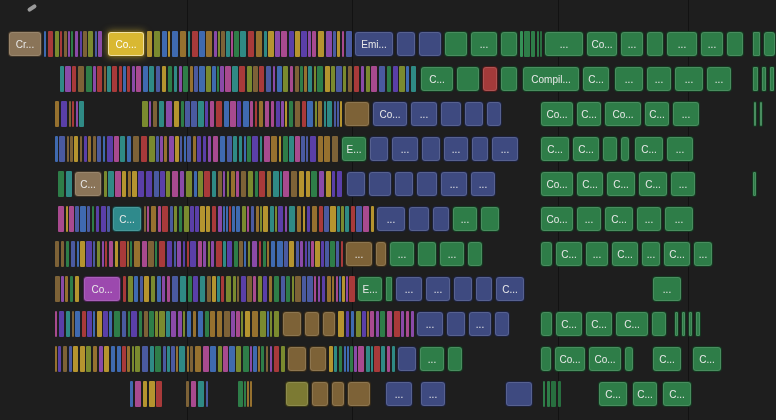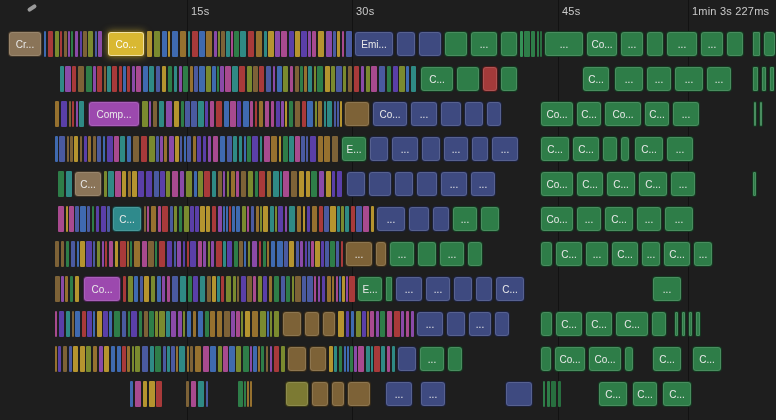--- a/index.html
+++ b/index.html
@@ -25,26 +25,20 @@
   .stripe{position:absolute;top:0;height:26px;border-radius:1px;}
 </style>
 </head>
 <body>
 
 <div id="app">
     <div class="gridline" style="left: 688px;"></div>
     <div class="gridline" style="left: 558px;"></div>
     <div class="gridline" style="left: 352px;"></div>
     <div class="gridline" style="left: 187px;"></div>
-  <div id="ruler">
-      <div class="tick-label" style="left: 191px;">15s</div>
-      <div class="tick-label" style="left: 356px;">30s</div>
-      <div class="tick-label" style="left: 562px;">45s</div>
-      <div class="tick-label" style="left: 692px;">1min 3s 227ms</div>
-    </div>
   <div id="playhead"></div>
   <div id="rows">
       <div class="row" style="top: 31px;">
         <div class="blk" style="left: 8px; width: 34px; background: rgb(138, 116, 88);">
           <span>Cr...</span>
         </div>
         <div class="stripe" style="left: 44px; width: 2px; background: rgb(63, 106, 176);"></div>
         <div class="stripe" style="left: 48px; width: 5px; background: rgb(168, 58, 58);"></div>
         <div class="stripe" style="left: 55px; width: 4px; background: rgb(122, 138, 47);"></div>
         <div class="stripe" style="left: 60px; width: 2px; background: rgb(168, 58, 58);"></div>
@@ -191,20 +185,23 @@
         <div class="stripe" style="left: 393px; width: 5px; background: rgb(90, 63, 168);"></div>
         <div class="stripe" style="left: 399px; width: 6px; background: rgb(122, 138, 47);"></div>
         <div class="stripe" style="left: 406px; width: 3px; background: rgb(63, 106, 176);"></div>
         <div class="stripe" style="left: 411px; width: 5px; background: rgb(47, 138, 133);"></div>
         <div class="blk" style="left: 420px; width: 34px; background: rgb(46, 125, 72);">
           <span>C...</span>
         </div>
         <div class="blk" style="left: 456px; width: 24px; background: rgb(46, 125, 72);"></div>
         <div class="blk" style="left: 482px; width: 16px; background: rgb(163, 58, 58);"></div>
         <div class="blk" style="left: 500px; width: 18px; background: rgb(46, 125, 72);"></div>
+        <div class="blk" style="left: 522px; width: 58px; background: rgb(46, 125, 72);">
+          <span>Compil...</span>
+        </div>
         <div class="blk" style="left: 582px; width: 28px; background: rgb(46, 125, 72);">
           <span>C...</span>
         </div>
         <div class="blk" style="left: 614px; width: 30px; background: rgb(46, 125, 72);">
           <span>...</span>
         </div>
         <div class="blk" style="left: 646px; width: 26px; background: rgb(46, 125, 72);">
           <span>...</span>
         </div>
         <div class="blk" style="left: 674px; width: 30px; background: rgb(46, 125, 72);">
@@ -217,23 +214,20 @@
         <div class="blk" style="left: 761px; width: 6px; background: rgb(46, 125, 72); border-radius: 2px;"></div>
         <div class="blk" style="left: 769px; width: 6px; background: rgb(46, 125, 72); border-radius: 2px;"></div>
       </div>
       <div class="row" style="top: 101px;">
         <div class="stripe" style="left: 55px; width: 4px; background: rgb(150, 113, 47);"></div>
         <div class="stripe" style="left: 61px; width: 6px; background: rgb(90, 63, 168);"></div>
         <div class="stripe" style="left: 69px; width: 2px; background: rgb(125, 98, 55);"></div>
         <div class="stripe" style="left: 72px; width: 2px; background: rgb(168, 58, 58);"></div>
         <div class="stripe" style="left: 76px; width: 2px; background: rgb(138, 74, 168);"></div>
         <div class="stripe" style="left: 79px; width: 5px; background: rgb(47, 138, 133);"></div>
-        <div class="blk" style="left: 88px; width: 52px; background: rgb(156, 73, 174);">
-          <span>Comp...</span>
-        </div>
         <div class="stripe" style="left: 142px; width: 6px; background: rgb(122, 138, 47);"></div>
         <div class="stripe" style="left: 149px; width: 2px; background: rgb(138, 74, 168);"></div>
         <div class="stripe" style="left: 153px; width: 4px; background: rgb(125, 98, 55);"></div>
         <div class="stripe" style="left: 159px; width: 5px; background: rgb(47, 138, 133);"></div>
         <div class="stripe" style="left: 166px; width: 6px; background: rgb(138, 74, 168);"></div>
         <div class="stripe" style="left: 174px; width: 5px; background: rgb(181, 148, 47);"></div>
         <div class="stripe" style="left: 181px; width: 3px; background: rgb(46, 125, 72);"></div>
         <div class="stripe" style="left: 185px; width: 5px; background: rgb(74, 90, 160);"></div>
         <div class="stripe" style="left: 191px; width: 6px; background: rgb(74, 90, 160);"></div>
         <div class="stripe" style="left: 198px; width: 6px; background: rgb(47, 138, 133);"></div>

